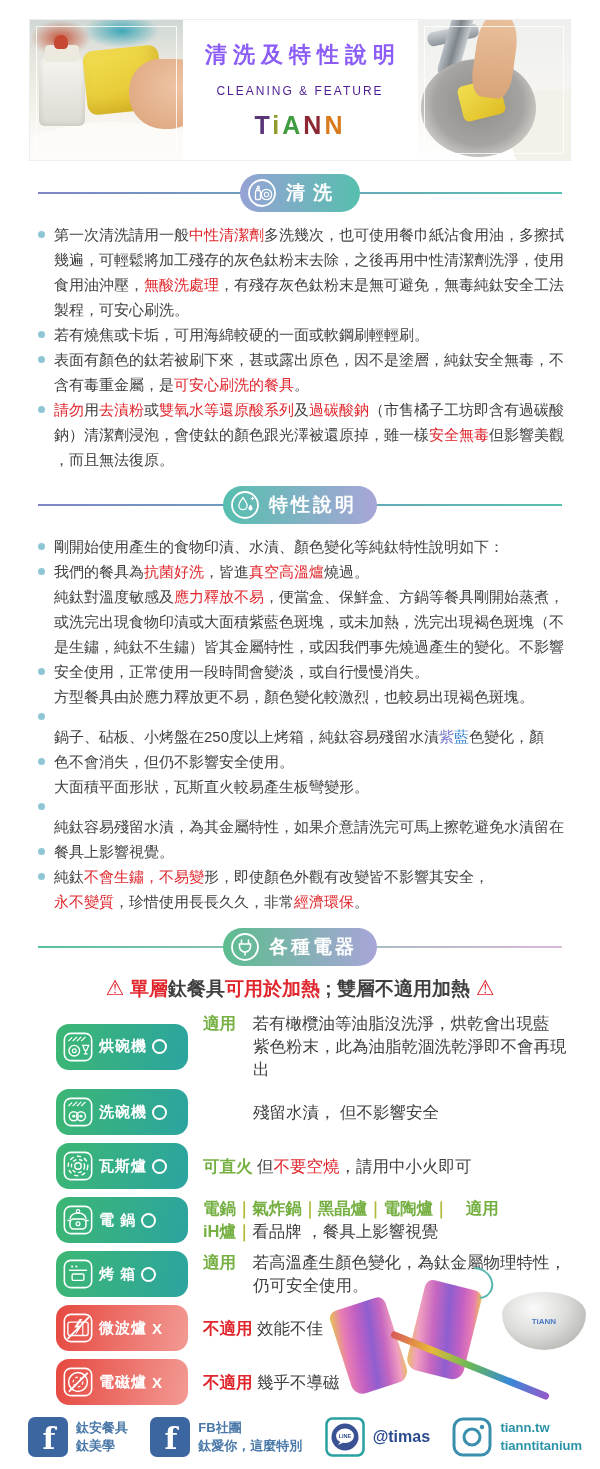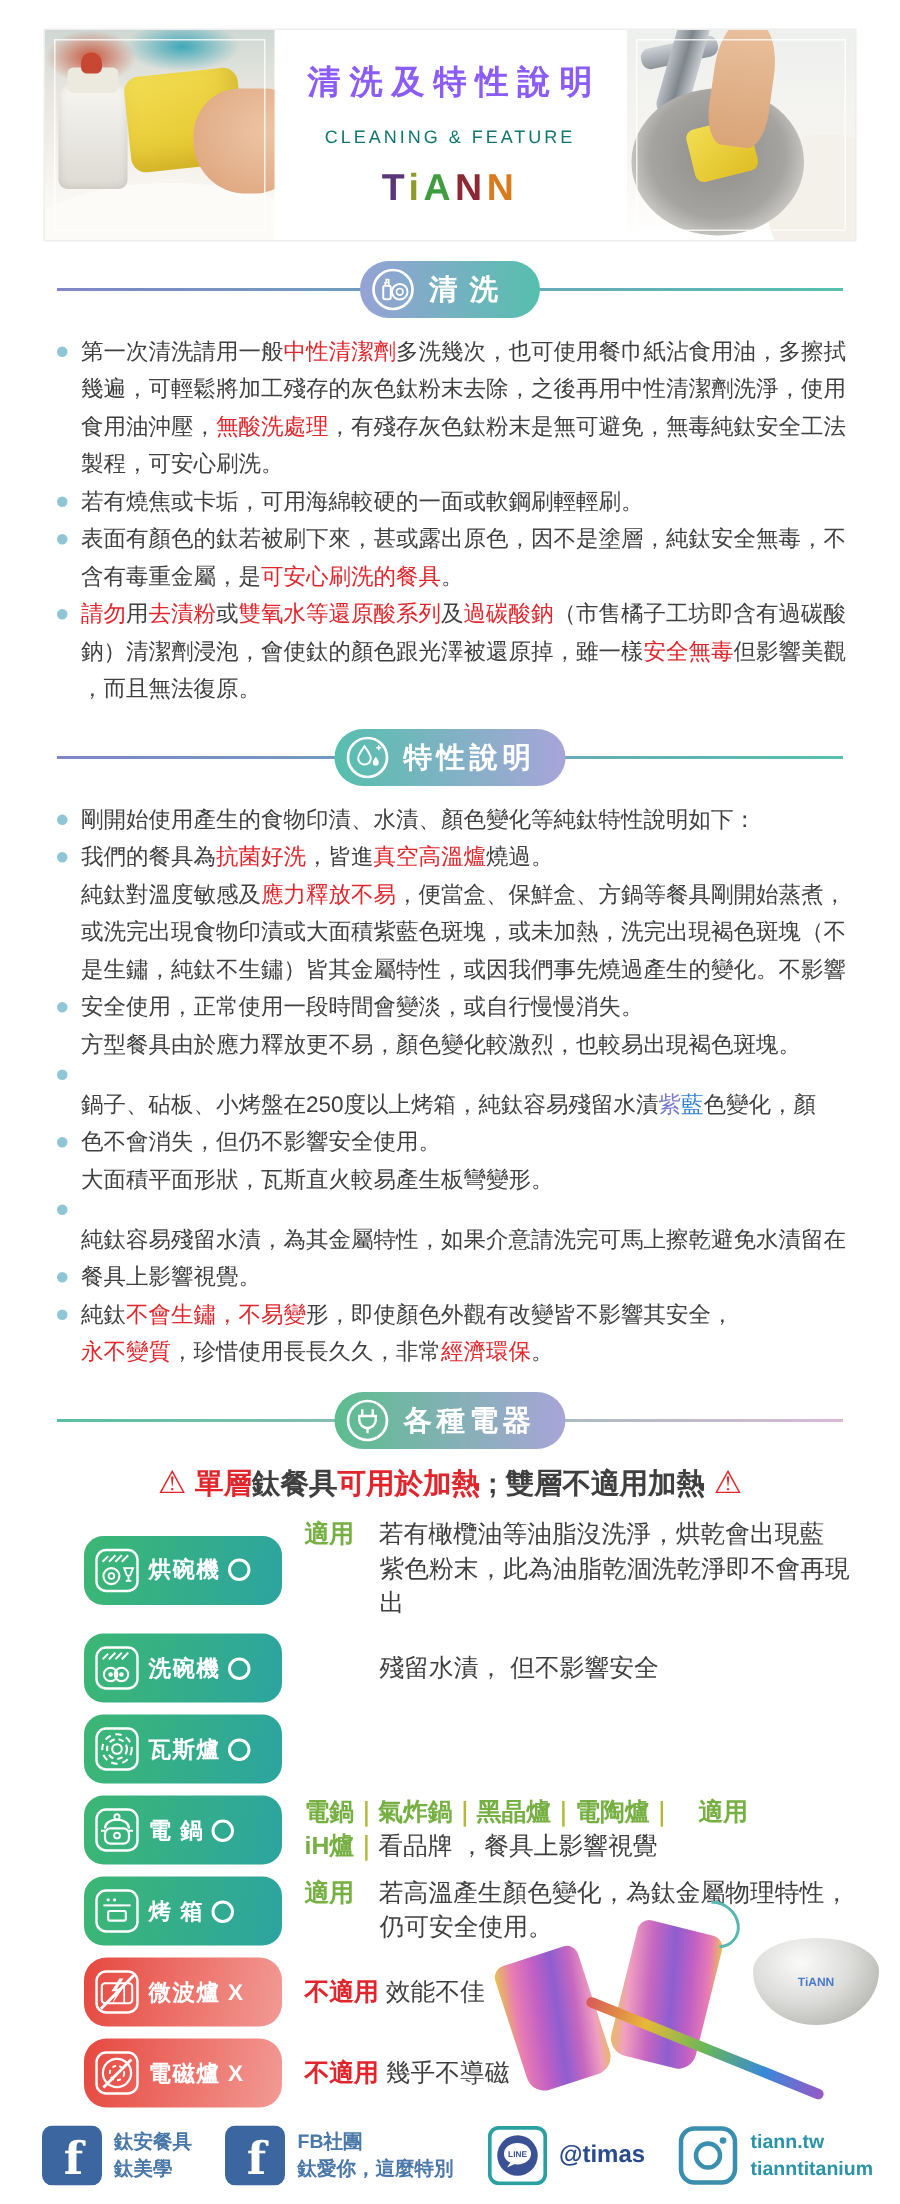--- a/index.html
+++ b/index.html
@@ -22,21 +22,21 @@
   .pl-sink{left:-10%;bottom:-28%;width:130%;height:55%;background:#fcfbf8;border-radius:50%;}
   .photo-right{background:linear-gradient(180deg,#eef0ee,#f7f5f1 60%,#fff);}
   .pr-spout{left:6%;top:6%;width:34%;height:10%;background:linear-gradient(180deg,#cdd1d5,#8d959b);border-radius:6px;transform:rotate(-12deg);}
   .pr-faucet{left:18%;top:-8%;width:14%;height:50%;background:linear-gradient(90deg,#b9bfc4,#7e868c 50%,#c9cdd1);border-radius:8px;transform:rotate(16deg);}
   .pr-basin{left:2%;top:28%;width:76%;height:70%;background:radial-gradient(ellipse at 50% 45%,#8e8c88 0%,#a6a4a0 55%,#c7c5c1 72%,#e7e5e1 80%);border-radius:50%;}
   .pr-sponge{left:28%;top:44%;width:28%;height:26%;background:linear-gradient(150deg,#f2de52,#dfbd24);border-radius:6px;transform:rotate(-14deg);}
   .pr-hand{left:38%;top:-4%;width:26%;height:60%;background:linear-gradient(180deg,#eac19e,#d9a478);border-radius:40% 40% 30% 30%;transform:rotate(8deg);}
   .pr-counter{right:-14%;bottom:-12%;width:52%;height:62%;background:#f4f1ea;border-radius:40%;}
   .banner-center{flex:0 0 235px;display:flex;flex-direction:column;align-items:center;justify-content:center;background:#fff;}
   .banner-title{font-size:22px;font-weight:700;color:#8b5cf6;letter-spacing:6px;white-space:nowrap;margin-left:6px;}
-  .banner-sub{font-size:12px;color:#0f766e;letter-spacing:2px;margin-top:14px;}
+  .banner-sub{font-size:12px;color:#4c1d95;letter-spacing:2px;margin-top:14px;}
   .banner-logo{font-size:25px;font-weight:700;letter-spacing:3px;margin-top:13px;}
 
   
   .divider{position:relative;height:38px;margin:14px 38px 10px;}
   .divider::before{content:"";position:absolute;left:0;right:0;top:50%;height:2px;margin-top:-1px;}
   .div-clean::before{background:linear-gradient(90deg,#7f86c7,#57c0af);}
   .div-feat::before{background:linear-gradient(90deg,#7f86c7,#57c0af);}
   .div-elec::before{background:linear-gradient(90deg,#57c0a0,#d9b9d6);}
   .pill{position:absolute;left:50%;top:50%;transform:translate(-50%,-50%);display:inline-flex;align-items:center;gap:9px;
         padding:4px 20px 4px 7px;border-radius:24px;color:#fff;font-weight:700;font-size:19px;letter-spacing:3px;white-space:nowrap;}
@@ -61,21 +61,21 @@
   .c-warn{color:#e0262c;font-size:21px;}
 
   
   .warning{text-align:center;font-size:19px;font-weight:700;color:#3f3f3f;margin:0 0 10px;}
 
   
   .rows{margin:0 28px;}
   .a-row{display:flex;align-items:center;gap:15px;margin-bottom:8px;padding-left:28px;}
   .badge{flex:0 0 132px;height:46px;border-radius:13px;display:flex;align-items:center;padding:0 6px;box-sizing:border-box;}
   .badge.ok{background:linear-gradient(100deg,#3cb773,#2ca4a0);}
-  .badge.no{background:linear-gradient(100deg,#e6483f,#f29a94);border-radius:15px;}
+  .badge.no{background:linear-gradient(100deg,#e6483f,#f29a94);}
   .b-icon{width:32px;height:32px;flex:0 0 32px;}
   .b-icon svg{width:100%;height:100%;display:block;}
   .b-label{color:#fff;font-size:15px;font-weight:700;letter-spacing:1px;margin-left:5px;white-space:nowrap;}
   .mark-o{width:11px;height:11px;border:2.5px solid #fff;border-radius:50%;display:inline-block;margin-left:5px;}
   .mark-x{color:#fff;font-weight:800;font-size:15px;margin-left:5px;}
   .a-content{flex:1;font-size:16.5px;line-height:23px;font-weight:500;}
   .a-line.ind{padding-left:50px;}
 
   
   .products{position:absolute;left:310px;top:1262px;width:270px;height:165px;}
@@ -250,20 +250,23 @@
             <svg viewBox="0 0 30 30">
               <rect x="2.2" y="2.2" width="25.6" height="25.6" rx="6" fill="none" stroke="#fff" stroke-width="1.5"></rect>
               <circle cx="15" cy="15" r="3" fill="none" stroke="#fff" stroke-width="1.3"></circle>
               <circle cx="15" cy="15" r="6.2" fill="none" stroke="#fff" stroke-width="1.3" stroke-dasharray="3.5 2.5"></circle>
               <circle cx="15" cy="15" r="9.2" fill="none" stroke="#fff" stroke-width="1.3" stroke-dasharray="4 3"></circle>
             </svg>
           </span>
           <span class="b-label">瓦斯爐</span>
           <span class="mark-o"></span>
         </div>
+        <div class="a-content">
+          <div class="a-line"><span class="c-green">可直火</span><span> 但</span><span class="c-red">不要空燒</span><span>，請用中小火即可</span></div>
+        </div>
       </div>
       <div class="a-row">
         <div class="badge ok">
           <span class="b-icon">
             <svg viewBox="0 0 30 30">
               <rect x="2.2" y="2.2" width="25.6" height="25.6" rx="6" fill="none" stroke="#fff" stroke-width="1.5"></rect>
               <path d="M7.5 14c0-3.4 3.4-5.5 7.5-5.5s7.5 2.1 7.5 5.5" fill="none" stroke="#fff" stroke-width="1.4"></path>
               <circle cx="15" cy="6.8" r="1.6" fill="none" stroke="#fff" stroke-width="1.2"></circle>
               <rect x="7.5" y="14" width="15" height="9.5" rx="3.5" fill="none" stroke="#fff" stroke-width="1.4"></rect>
               <circle cx="15" cy="18.5" r="1.8" fill="none" stroke="#fff" stroke-width="1.2"></circle>

